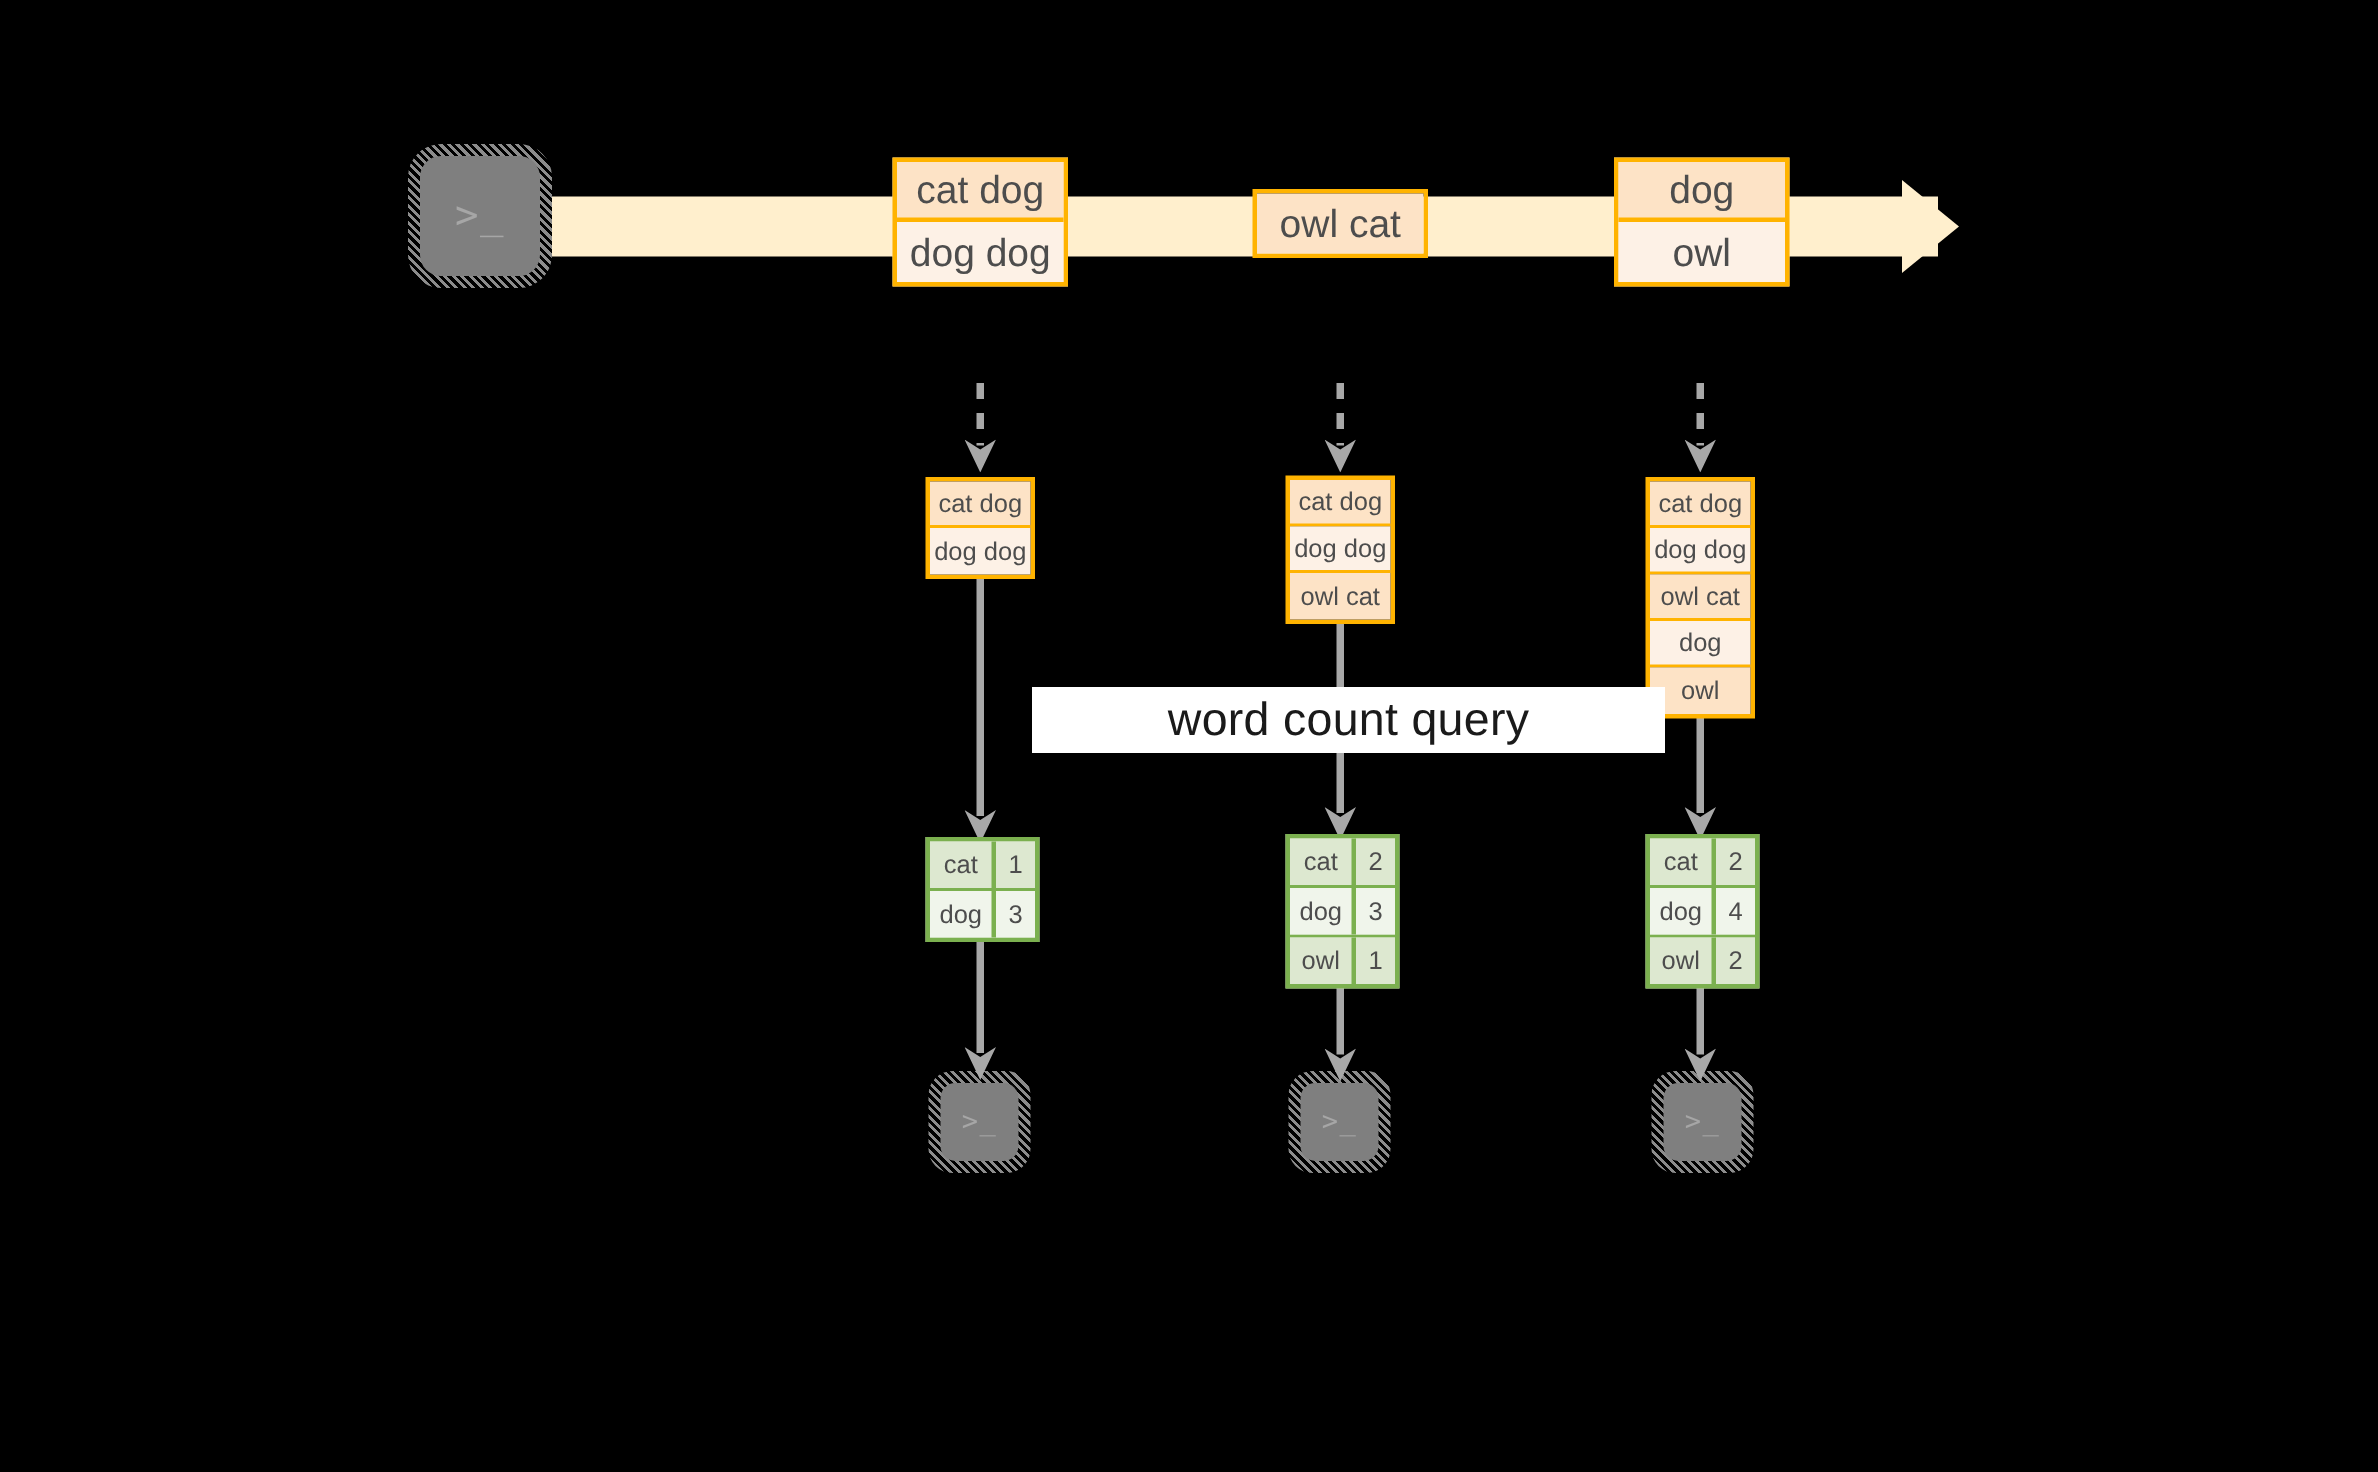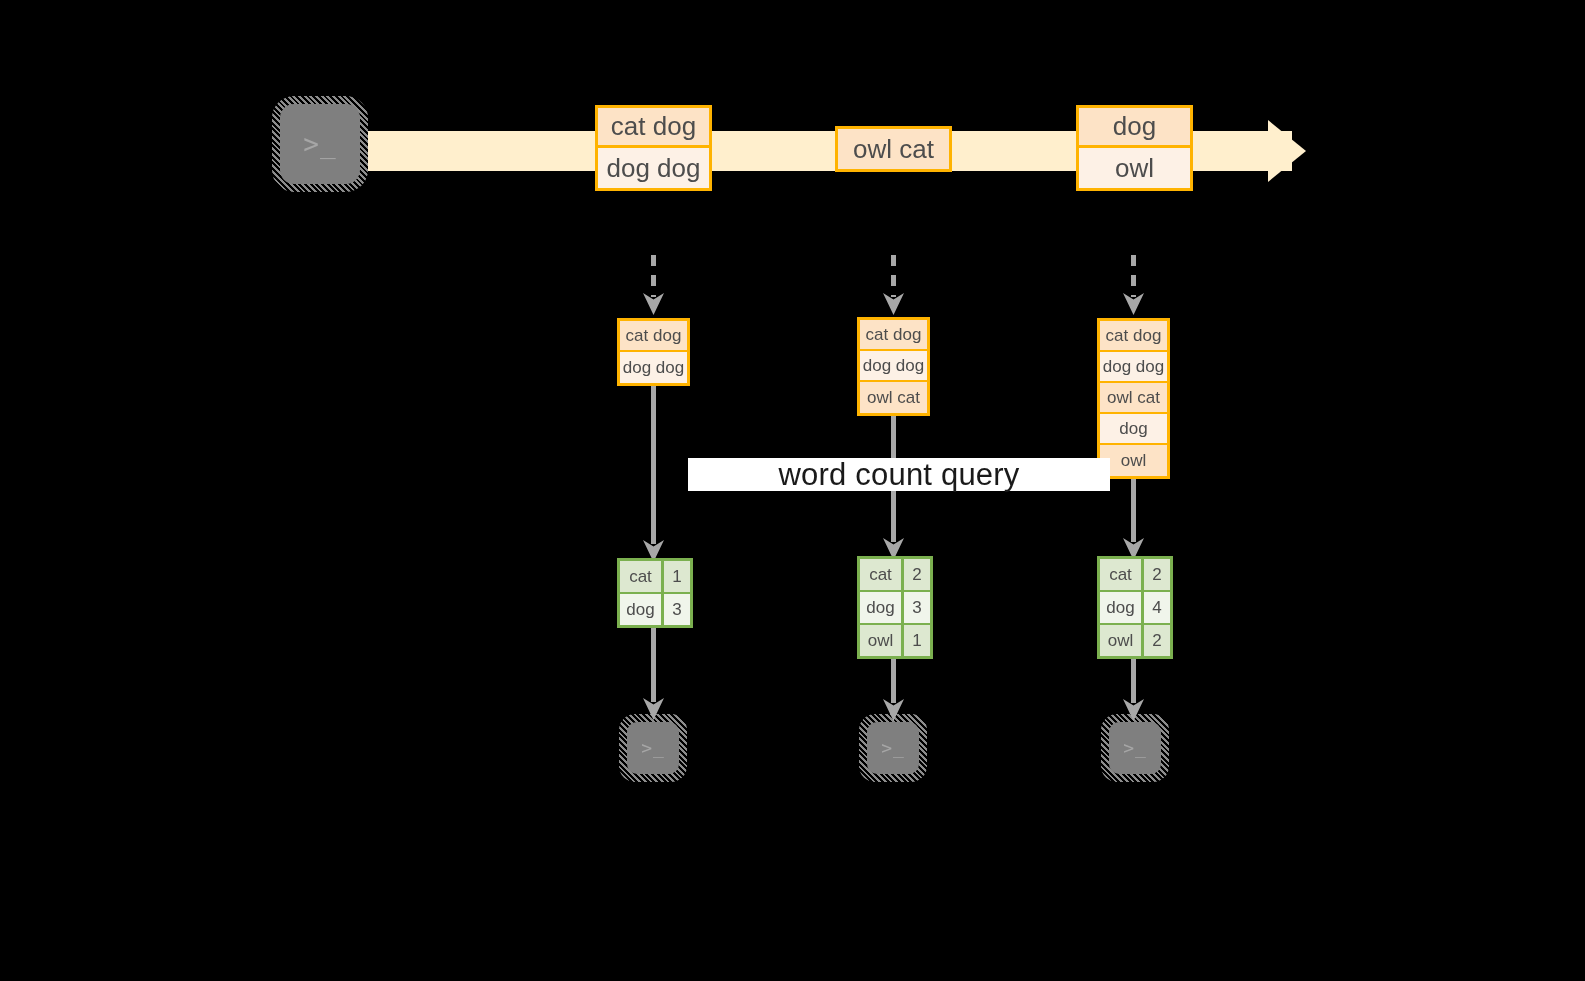--- a/index.html
+++ b/index.html
@@ -342,17 +342,17 @@
     <div class="head" style="top:46px;"></div>
   </div>
 
   <div class="term rounded-sm" style="left:1101px; top:714px; width:68px; height:68px;">
     <div class="hatch"></div>
     <div class="face">
       <span class="prompt" style="font-size:18px;">&gt;_</span>
     </div>
   </div>
 
-  <div class="banner" style="left:688px; top:458px; width:422px; height:33px;">
+  <div class="banner" style="left:688px; top:458px; width:422px; height:44px;">
     <span>word count query</span>
   </div>
 
 </div>
 
 </body></html>

